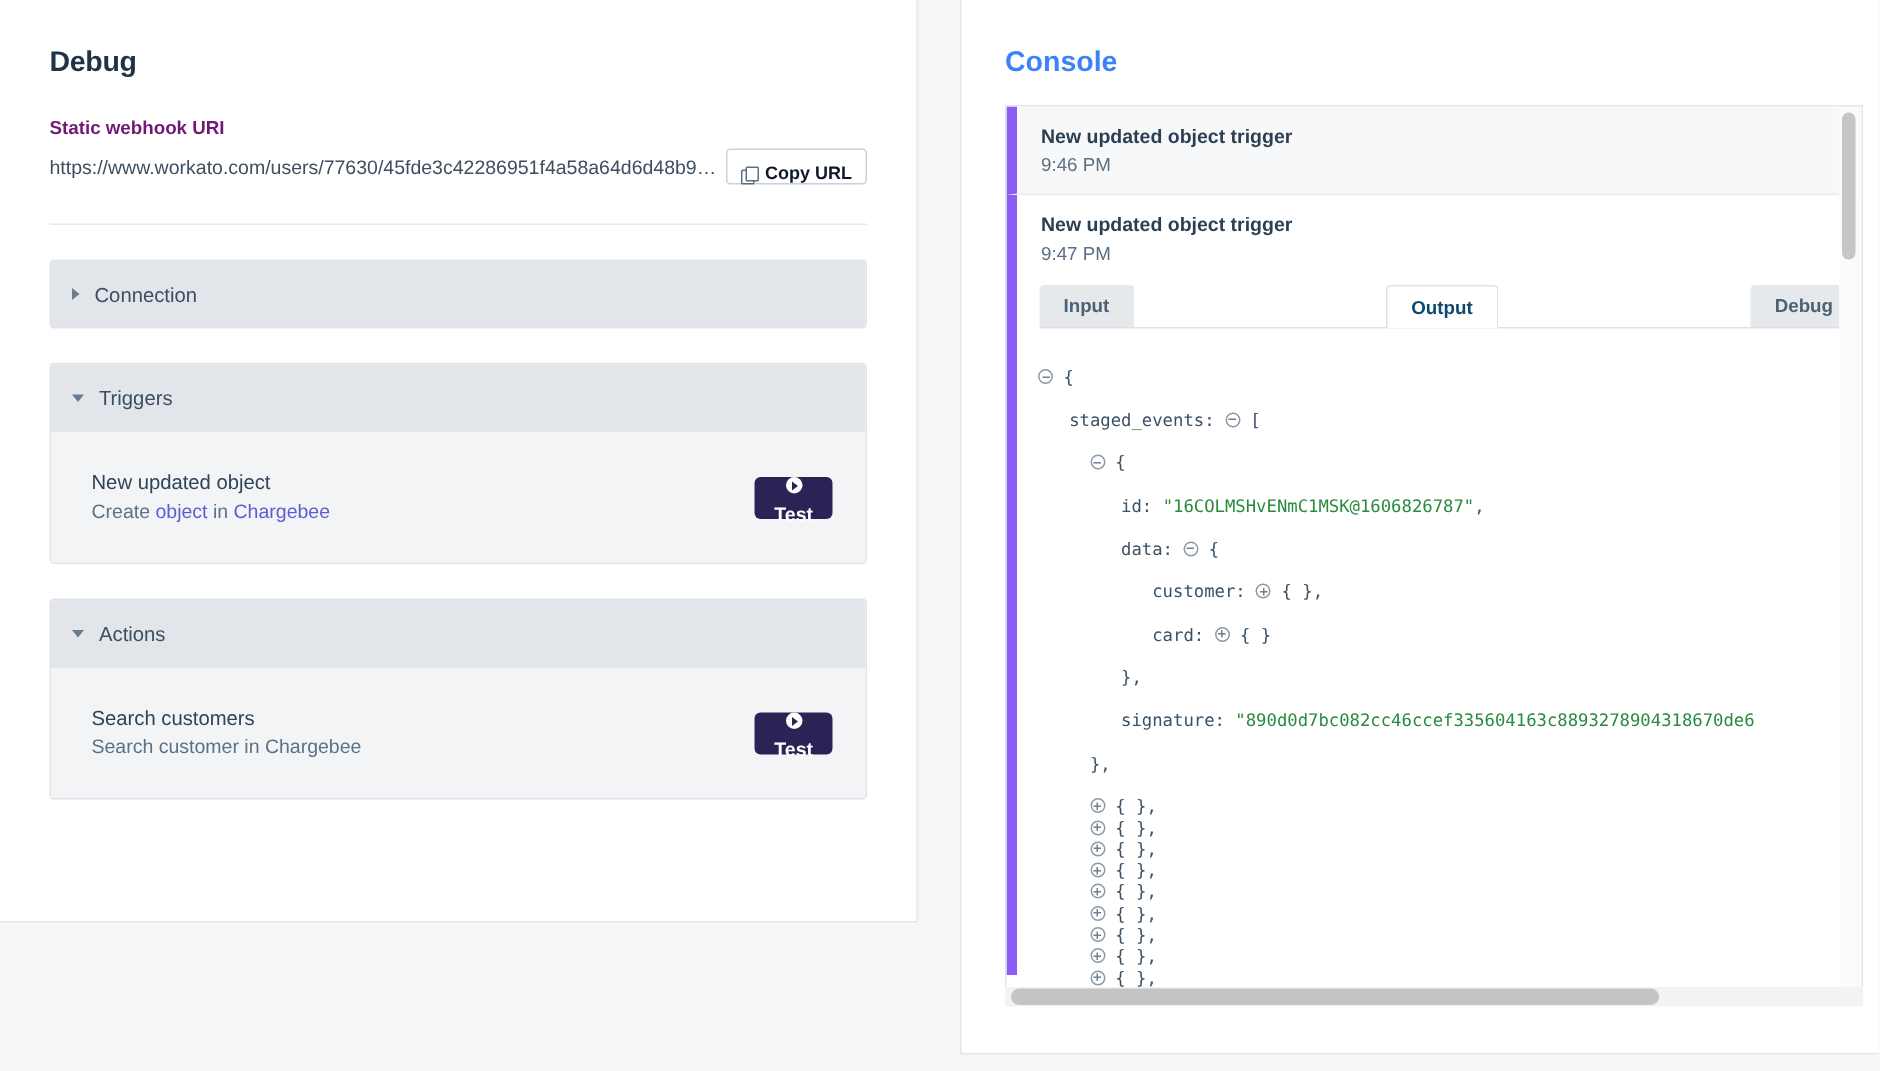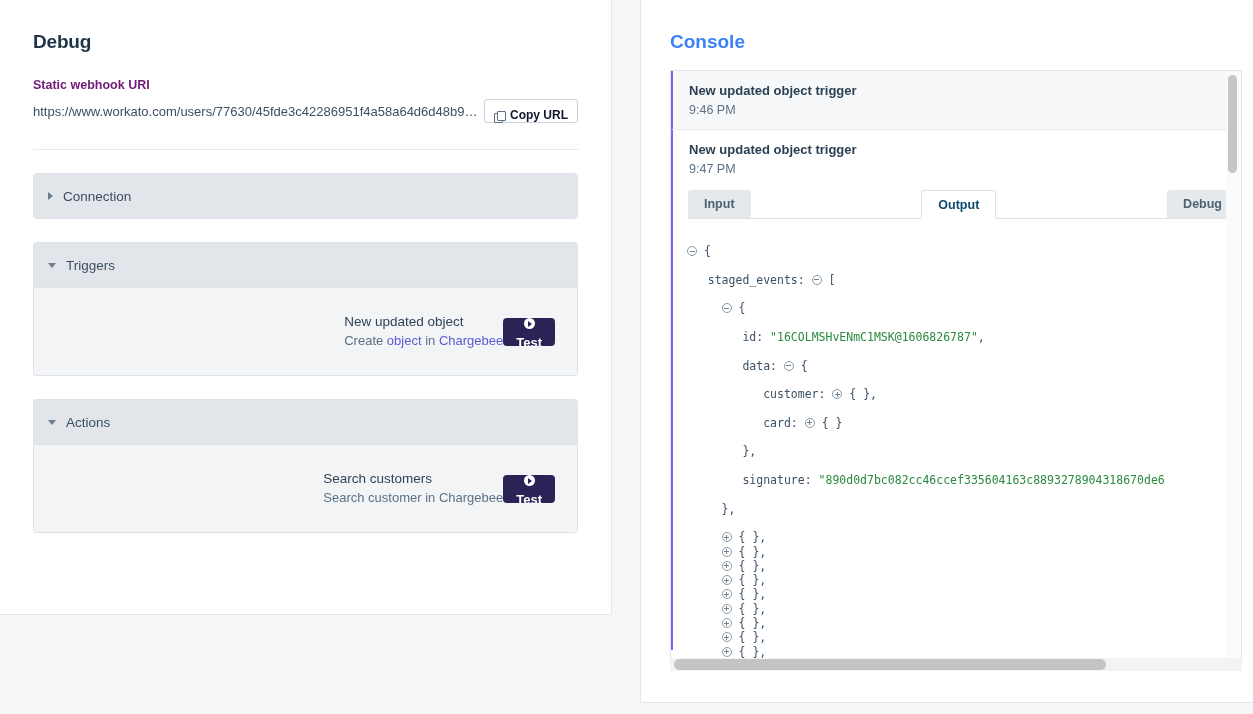--- a/index.html
+++ b/index.html
@@ -106,21 +106,21 @@
     border-top: 5px solid #6a7d8e;
     border-left: 4px solid transparent;
     border-right: 4px solid transparent;
   }
   .section-body {
     background: #f3f4f6;
     border-top: 1px solid #dfe3e8;
     padding: 26px 22px 26px 27px;
     display: flex;
     align-items: flex-start;
-    justify-content: flex-end;
+    justify-content: space-between;
     min-height: 88px;
   }
   .item-title { font-size: 13.5px; color: #2f4457; margin-bottom: 4px; }
   .item-sub { font-size: 13px; color: #5a7286; }
   .item-sub .lnk { color: #5b5bd6; }
   .test-btn {
     display: inline-flex;
     align-items: center;
     gap: 6px;
     background: #2a2456;
@@ -160,21 +160,21 @@
     margin: 31px 0 0 29px;
   }
   .console-box {
     position: absolute;
     left: 29px; top: 70px;
     width: 572px; height: 590px;
     border: 1px solid #e1e5e9;
     background: #fff;
     overflow: hidden;
   }
-  .entry { position: relative; border-left: 2px solid #8b5cf6; }
+  .entry { position: relative; border-left: 7px solid #8b5cf6; }
   .entry.first { background: #f7f8fa; border-bottom: 1px solid #e9ecef; }
   .entry-name { font-size: 13px; font-weight: bold; color: #2b3f52; padding: 12px 0 0 16px; }
   .entry-time { font-size: 12.5px; color: #5d7082; padding: 5px 0 12px 16px; }
   .entry.second { height: 520px; }
 
   .tabs { display: flex; align-items: flex-end; padding-left: 15px; height: 30px; justify-content: space-between; }
   .tab {
     height: 28px; padding: 0 16px;
     display: flex; align-items: center;
     font-size: 12.5px; font-weight: bold;

